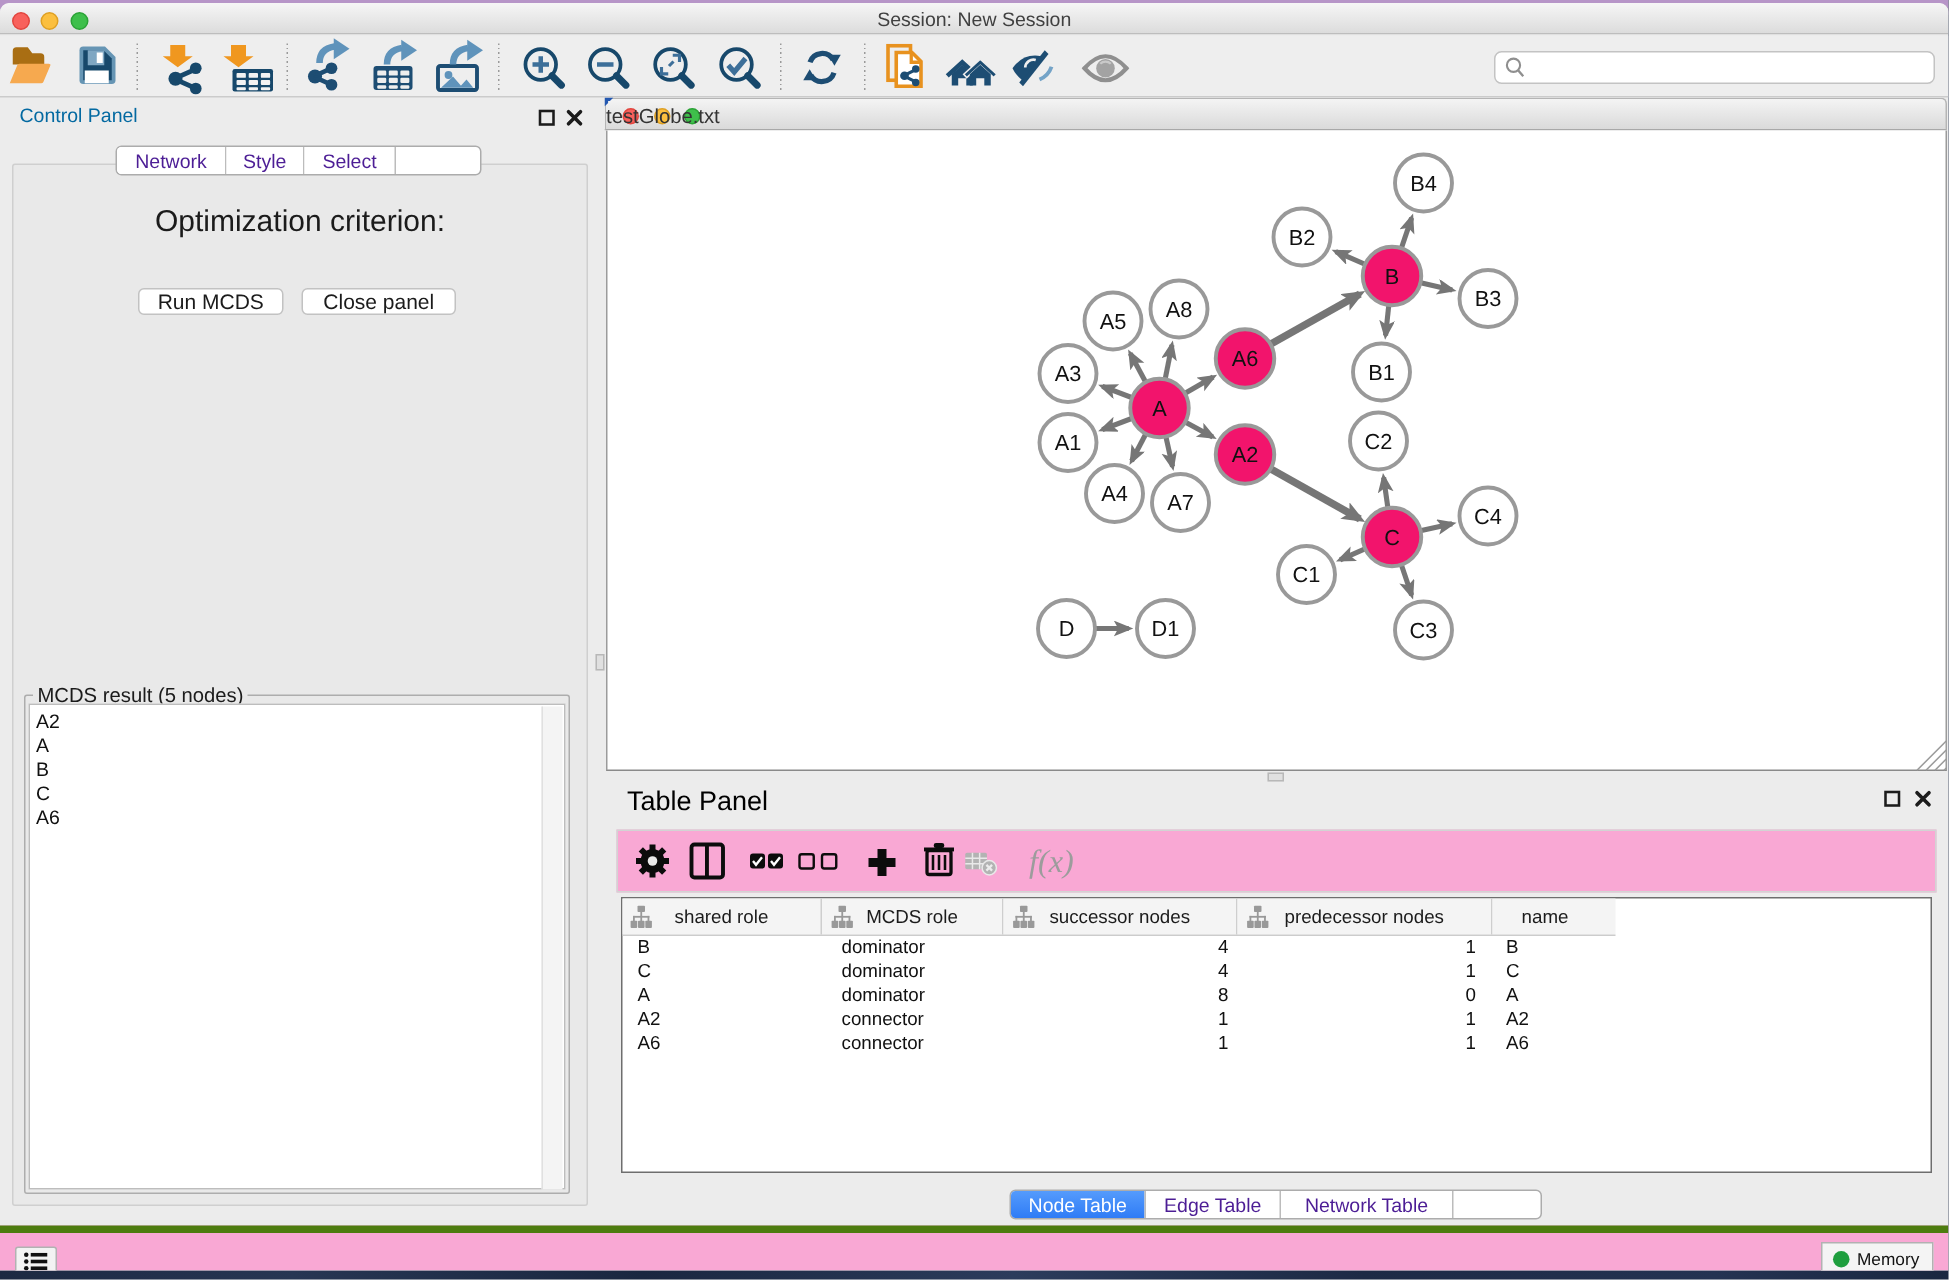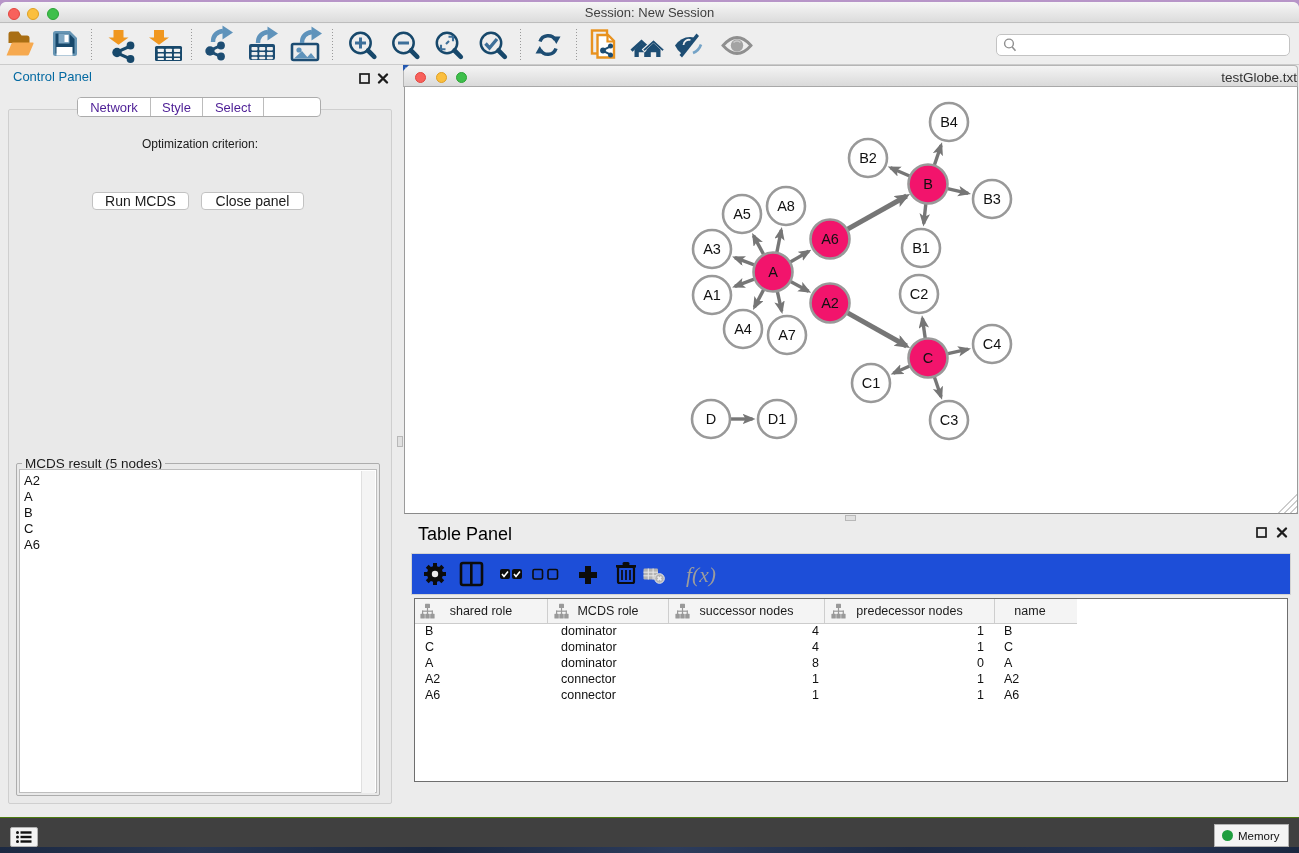--- a/index.html
+++ b/index.html
@@ -25,27 +25,27 @@
 .tabbar .tab.sel { background:linear-gradient(#559bfc,#2f7cf6); color:#fff; }
 #cp-tabs { left:77px; top:95px; }
 .btn { position:absolute; height:18px; background:#fff; border:1px solid #c2c2c2; border-radius:4px; font-size:14px; color:#1b1b1b; text-align:center; }
 
 #netwin { position:absolute; left:403px; top:63px; width:895px; height:450px; }
 #net-titlebar { position:absolute; left:0; top:0; width:895px; height:22px; background:linear-gradient(#f4f4f4,#dadada); border:1px solid #b5b5b5; border-bottom:1px solid #a8a8a8; border-radius:4px 4px 0 0; }
 #net-canvas { position:absolute; left:1px; top:22px; width:894px; height:427px; background:#fff; border-left:1px solid #9b9b9b; border-right:1px solid #9b9b9b; border-bottom:1px solid #8a8a8a; }
 #net-titlebar .tl { position:absolute; top:6px; width:11px; height:11px; border-radius:50%; }
 
 #tp-title { position:absolute; left:418px; top:522px; font-size:18px; color:#000000; }
-#tp-toolbar { position:absolute; left:411px; top:551px; width:880px; height:42px; background:#1d4ed8; border:1px solid #d3d3d3; }
+#tp-toolbar { position:absolute; left:411px; top:551px; width:880px; height:42px; background:#f9a8d4; border:1px solid #d3d3d3; }
 #dtable { position:absolute; left:414px; top:596px; width:874px; height:184px; background:#fff; border:1px solid #6e6e6e; }
 .hcell { position:absolute; top:0; height:24px; background:#f4f4f4; border-right:1px solid #cecece; font-size:12.5px; color:#1b1b1b; }
 .hlabel { position:absolute; top:5px; width:100%; text-align:center; }
 #tp-tabs { left:673px; top:791px; }
 
-#statusbar { position:absolute; left:0; top:815px; width:1299px; height:30px; border-top:1px solid #4d7c0f; background:#404040; }
+#statusbar { position:absolute; left:0; top:815px; width:1299px; height:30px; border-top:5px solid #4d7c0f; background:#f9a8d4; }
 .fieldset { position:absolute; border:1px solid #adadad; border-radius:2px; }
 </style>
 </head>
 <body>
 <div id="desktop-top"></div>
 <div id="appwin">
   <div id="titlebar">
     <div class="tl" style="left:8px; background:#f8615c; border:1px solid #e2463f;"></div>
     <div class="tl" style="left:27px; background:#fbbf3f; border:1px solid #dfa023;"></div>
     <div class="tl" style="left:47px; background:#3ebf4b; border:1px solid #2ba336;"></div>
@@ -209,39 +209,39 @@
   </div>
 
   <div id="cp-title">Control Panel</div>
   <div id="cp-body"></div>
   <div class="tabbar" id="cp-tabs">
     <div class="tab" style="width:73px;">Network</div>
     <div class="tab" style="width:52px;">Style</div>
     <div class="tab" style="width:61px;">Select</div>
     <div class="tab sel" style="width:56px;">MCDS</div>
   </div>
-  <div class="abs" style="left:0;top:135px;width:400px;text-align:center;font-size:12px;color:#1b1b1b;">Optimization criterion:</div>
+  <div class="abs" style="left:0;top:135px;width:400px;text-align:center;font-size:20px;color:#1b1b1b;">Optimization criterion:</div>
   <div class="btn" style="left:92px;top:190px;width:97px;">Run MCDS</div>
   <div class="btn" style="left:201px;top:190px;width:103px;">Close panel</div>
   <div class="fieldset" style="left:16px;top:461px;width:364px;height:333px;"></div>
   <div class="abs" style="left:22px;top:454px;background:#e9e9e9;padding:0 3px;font-size:13.5px;color:#1b1b1b;">MCDS result (5 nodes)</div>
   <div class="abs" style="left:19px;top:467px;width:358px;height:324px;background:#fff;border:1px solid #bdbdbd;">
     <div style="position:absolute;right:1px;top:1px;width:14px;height:322px;background:#f4f4f4;border-left:1px solid #e0e0e0;"></div>
     <div style="font-size:13px;color:#111;line-height:16px;padding:3px 0 0 4px;">A2<br>A<br>B<br>C<br>A6</div>
   </div>
 
   <div id="netwin">
     <svg class="abs" style="left:0;top:0;z-index:5;" width="6" height="6" viewBox="0 0 6 6">
         <path d="M0,0 h6 l-2.4,2.4 -1.2,0 0,1.2 -2.4,2.4 z" fill="#2458b0"></path>
       </svg>
     <div id="net-titlebar">
       <div class="tl" style="left:11px; background:#f8615c; border:1px solid #e2463f;"></div>
       <div class="tl" style="left:31.5px; background:#fbbf3f; border:1px solid #dfa023;"></div>
       <div class="tl" style="left:52px; background:#3ebf4b; border:1px solid #2ba336;"></div>
-      <div style="position:absolute;top:3.5px;width:100%;text-align:right;font-size:13.5px;color:#333;">testGlobe.txt</div>
+      <div style="position:absolute;top:3.5px;width:100%;text-align:left;font-size:13.5px;color:#333;">testGlobe.txt</div>
     </div>
     <div id="net-canvas">
       <svg width="893" height="427" viewBox="0 0 893 427">
         <defs>
           <marker id="ah1" markerUnits="userSpaceOnUse" markerWidth="15" markerHeight="12" refX="10" refY="5" orient="auto">
             <path d="M0,-0.3 L13,5 L0,10.3 L3,5 z" fill="#767676"></path>
           </marker>
           <marker id="ah2" markerUnits="userSpaceOnUse" markerWidth="18" markerHeight="14" refX="11.5" refY="6" orient="auto">
             <path d="M0,-0.3 L15.5,6 L0,12.3 L3.5,6 z" fill="#767676"></path>
           </marker>
@@ -440,20 +440,26 @@
         </div>
       <div style="position:relative;height:16px;">
           <span style="position:absolute;left:10px;">A6</span>
           <span style="position:absolute;left:146px;">connector</span>
           <span style="position:absolute;left:330px;width:74px;text-align:right;">1</span>
           <span style="position:absolute;left:495px;width:74px;text-align:right;">1</span>
           <span style="position:absolute;left:589px;">A6</span>
         </div>
     </div>
   </div>
+  <div class="tabbar" id="tp-tabs">
+    <div class="tab sel" style="width:90px;">Node Table</div>
+    <div class="tab" style="width:90px;">Edge Table</div>
+    <div class="tab" style="width:115px;">Network Table</div>
+    <div class="tab" style="width:58px;">Motifs</div>
+  </div>
   <div id="statusbar">
     <div style="position:absolute;left:10px;top:9px;width:28px;height:20px;background:#f3f3f3;border:1px solid #b2b2b2;border-radius:2px;">
       <svg width="26" height="18" viewBox="0 0 26 18">
           <g fill="#111">
             <circle cx="6.5" cy="4.5" r="1.5"></circle>
             <circle cx="6.5" cy="9" r="1.5"></circle>
             <circle cx="6.5" cy="13.5" r="1.5"></circle>
             <rect x="9.5" y="3.3" width="11" height="2.4"></rect>
             <rect x="9.5" y="7.8" width="11" height="2.4"></rect>
             <rect x="9.5" y="12.3" width="11" height="2.4"></rect>

